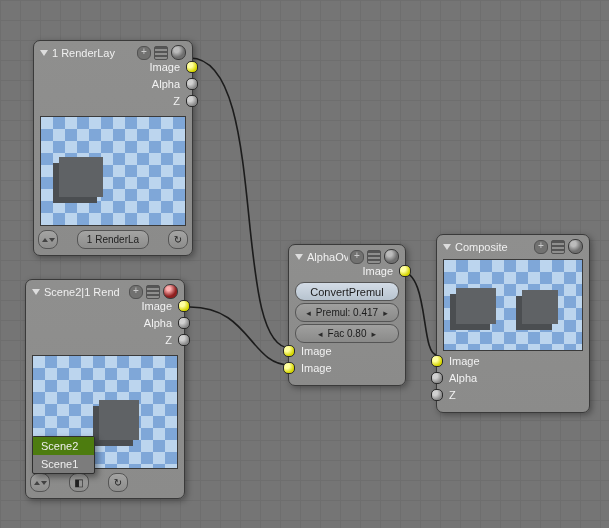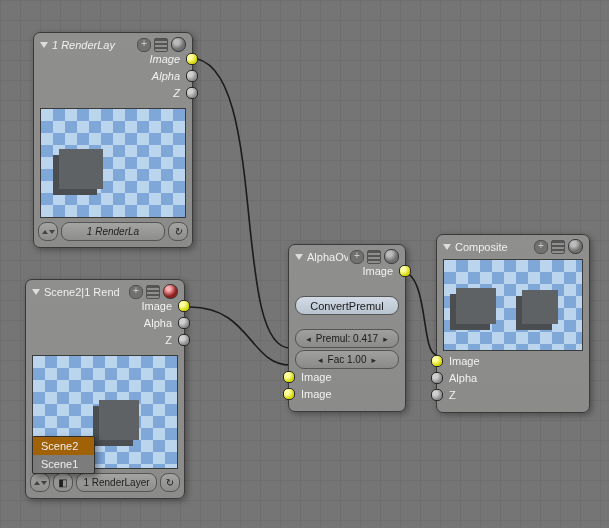--- a/index.html
+++ b/index.html
@@ -92,69 +92,69 @@
     border:1px solid #3a3a3a;
     position:relative;
   }
   .machine {
     position:absolute;
     background:#5f6265;
     box-shadow: -6px 6px 0 0 #4b4e51;
   }
 
   
-  .strip { display:flex; gap:3px; margin-top:3px; }
+  .strip { display:flex; gap:19px; margin-top:3px; }
   .pill {
     display:flex; align-items:center; justify-content:center;
     flex:1; height:17px;
     background: linear-gradient(#a4a4a3,#8d8d8c);
     border:1px solid #555; border-radius:8px;
     font-size:10px; color:#222;
   }
   .pill.small { flex:0 0 18px; padding:0; }
   .updown { width:0;height:0;border-left:3px solid transparent;border-right:3px solid transparent;border-bottom:4px solid #444;margin-right:1px; }
   .updown2{ width:0;height:0;border-left:3px solid transparent;border-right:3px solid transparent;border-top:4px solid #444; }
 
   
   .btn {
     height:17px; display:flex; align-items:center; justify-content:center;
     background: linear-gradient(#d3dce6,#b7c3cf);
     border:1px solid #555; border-radius:9px; color:#1b1b1b; font-size:11px;
-    margin:14px 2px;
+    margin:0 2px;
   }
   .field {
     height:17px; display:flex; align-items:center; justify-content:center;
     background: linear-gradient(#a0a09f,#8a8a89);
     border:1px solid #555; border-radius:9px; color:#1b1b1b; font-size:10px;
     margin:2px 2px;
   }
   .field .arr { padding:0 5px; color:#2a2a2a; font-size:9px; }
 
   
   .menu {
     position:absolute; bottom:24px; left:6px;
     background:#7c7c7c; border:1px solid #2f2f2f; border-radius:2px;
     box-shadow: 3px 3px 6px rgba(0,0,0,.4);
   }
   .menu .mi { padding:3px 16px 3px 8px; font-size:11px; color:#eee; }
-  .menu .mi.sel { background:#a16207; }
+  .menu .mi.sel { background:#4d7c0f; }
 
   svg.links { position:absolute; inset:0; width:609px; height:528px; pointer-events:none; }
   svg.links path { fill:none; stroke:#1c1c1c; stroke-width:1.6px; }
 </style>
 </head>
 <body>
 
 <svg class="links">
   <path d="M190,58 C270,58 230,348 290,348"></path>
   <path d="M190,307 C250,307 250,365 290,365"></path>
   <path d="M400,271 C430,271 420,355 437,355"></path>
 </svg>
 
-<div class="node" style="left:33px; top:32px; width:150px;font-style:italic;">
+<div class="node" style="left:33px; top:40px; width:150px;">
   <div class="hdr">
     <div class="tri"></div>
     <div class="title">1 RenderLay</div>
     <div class="plus">+</div>
     <div class="lines"></div>
     <div class="dot1"></div>
   </div>
   <div class="sockrow out">
     <span class="lbl">Image</span>
       <span class="sock yellow"></span>
@@ -206,21 +206,20 @@
   <div class="menu">
     <div class="mi sel">Scene2</div>
     <div class="mi">Scene1</div>
   </div>
   <div class="strip">
     <div class="pill small">
         <span class="updown"></span>
         <span class="updown2"></span>
       </div>
     <div class="pill small">◧</div>
-    <div class="pill">1 RenderLayer</div>
     <div class="pill small">↻</div>
   </div>
 </div>
 
 <div class="node" style="left:288px; top:244px; width:108px;">
   <div class="hdr">
     <div class="tri"></div>
     <div class="title">AlphaOver</div>
     <div class="plus">+</div>
     <div class="lines"></div>
@@ -231,21 +230,21 @@
       <span class="sock yellow"></span>
   </div>
   <div class="btn">ConvertPremul</div>
   <div class="field">
     <span class="arr">◂</span>
       <span>Premul: 0.417</span>
       <span class="arr">▸</span>
   </div>
   <div class="field">
     <span class="arr">◂</span>
-      <span>Fac 1.00</span>
+      <span>Fac 0.80</span>
       <span class="arr">▸</span>
   </div>
   <div class="sockrow in">
     <span class="sock yellow"></span>
       <span class="lbl">Image</span>
   </div>
   <div class="sockrow in">
     <span class="sock yellow"></span>
       <span class="lbl">Image</span>
   </div>

